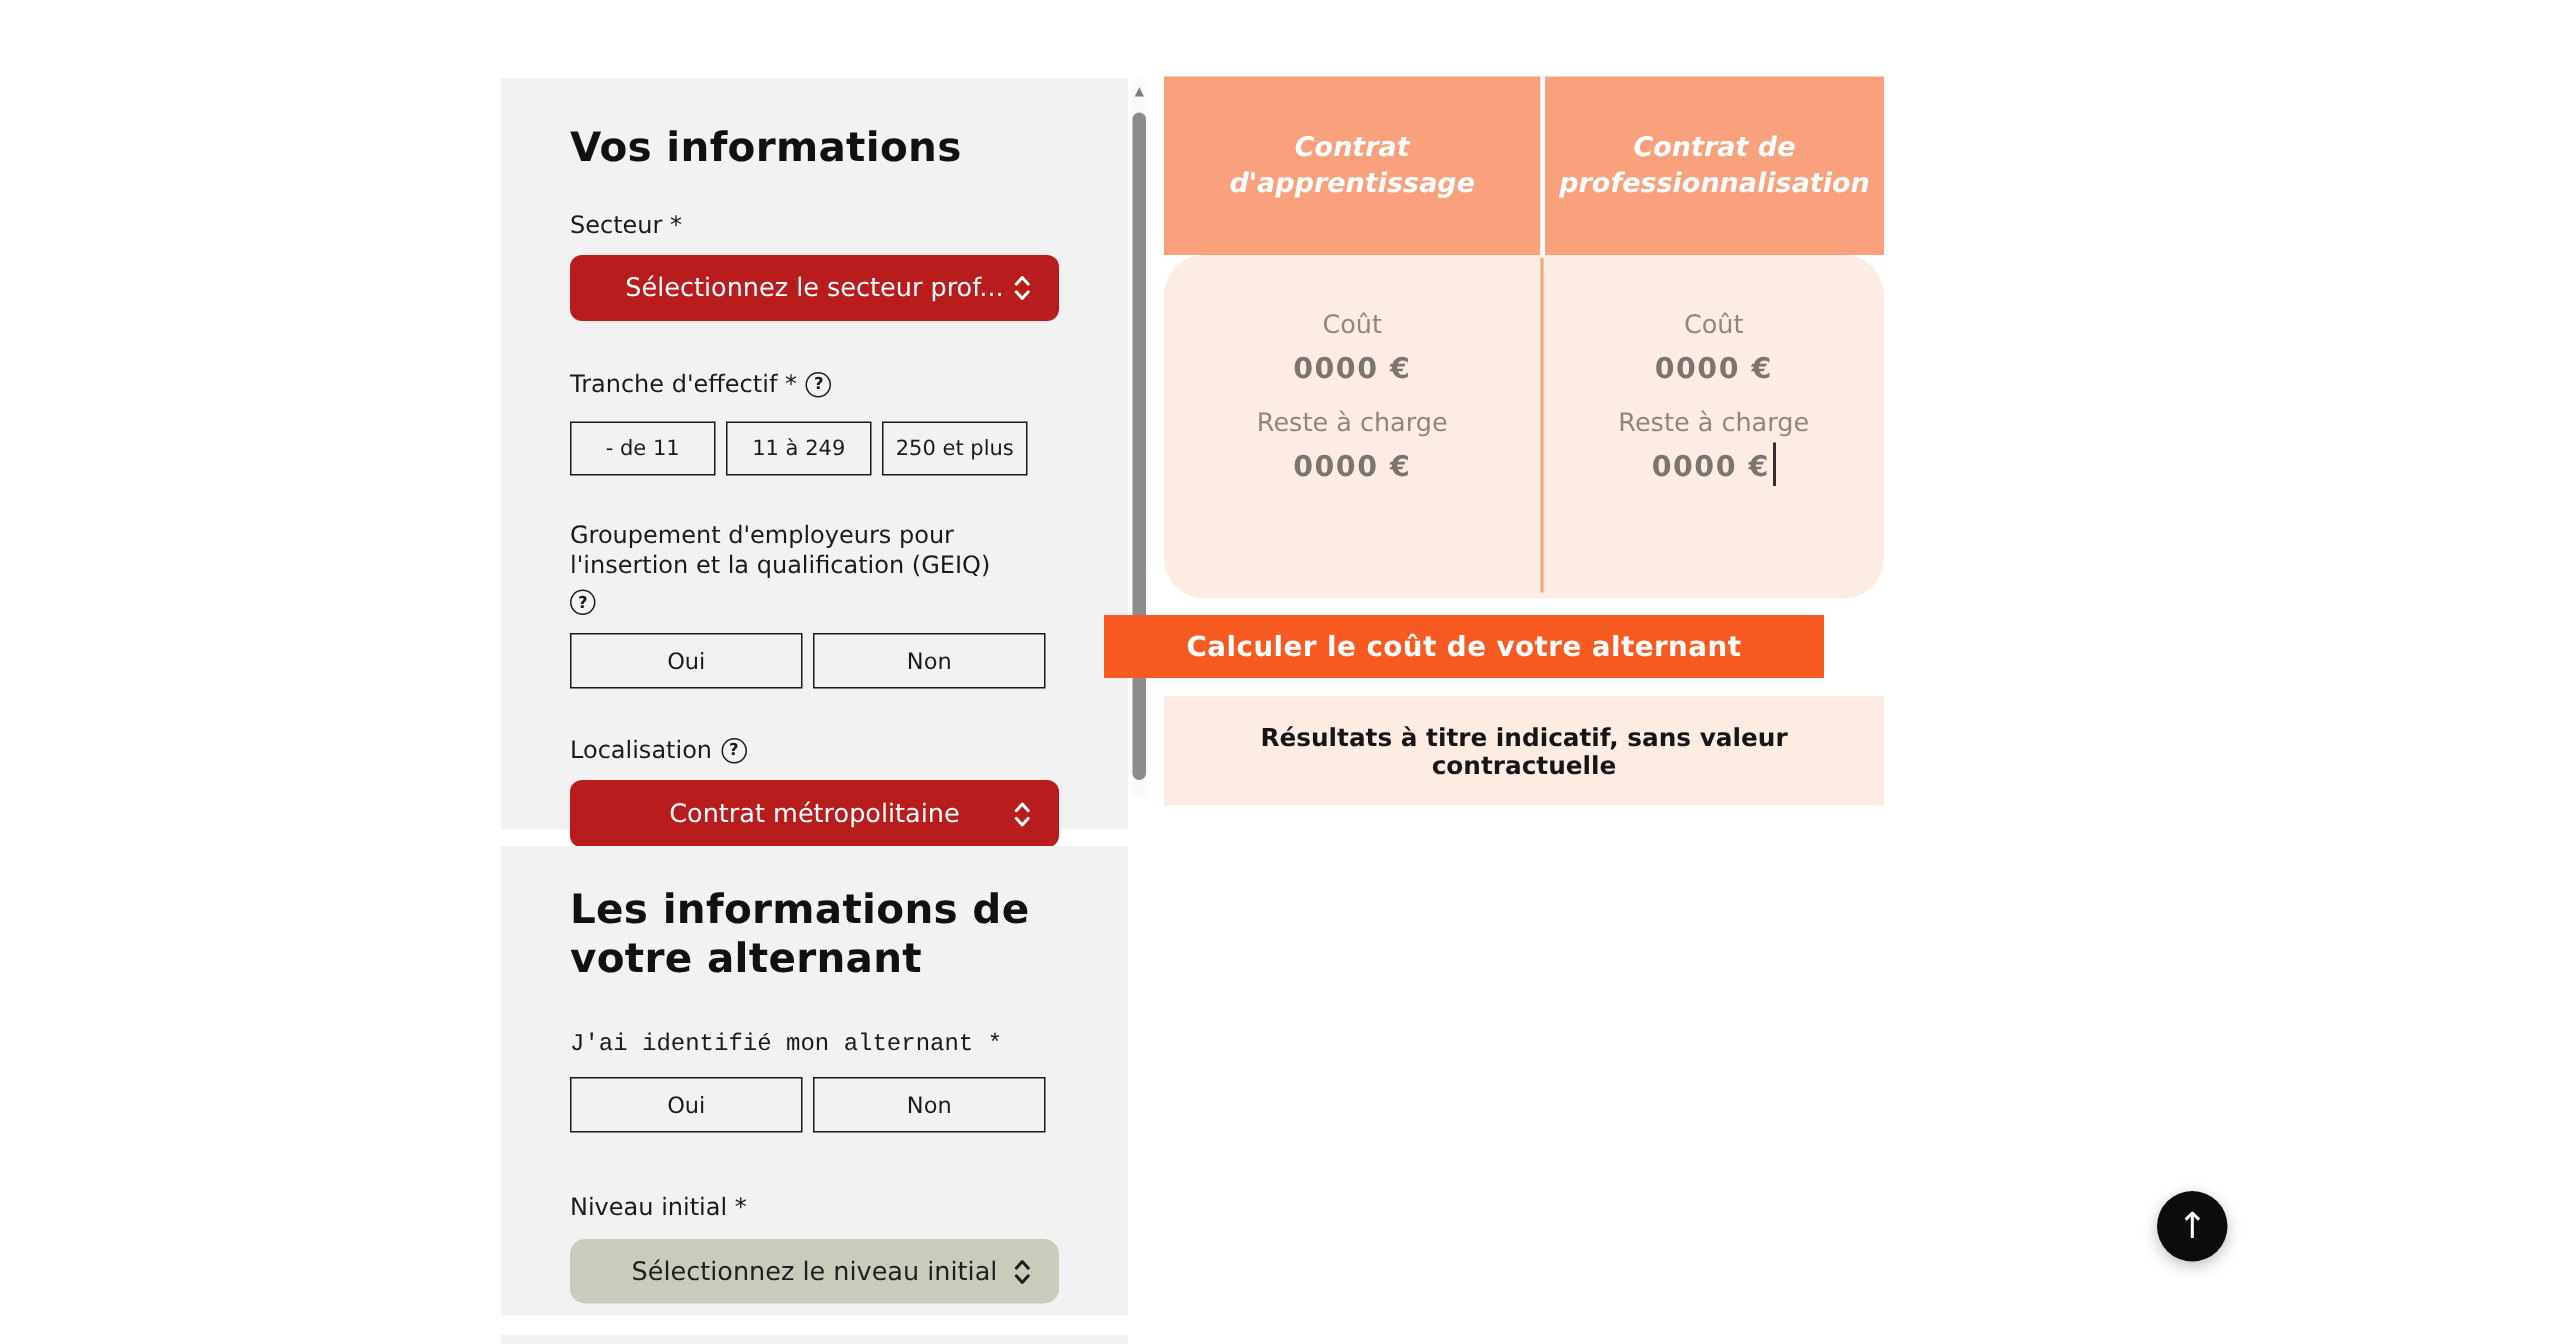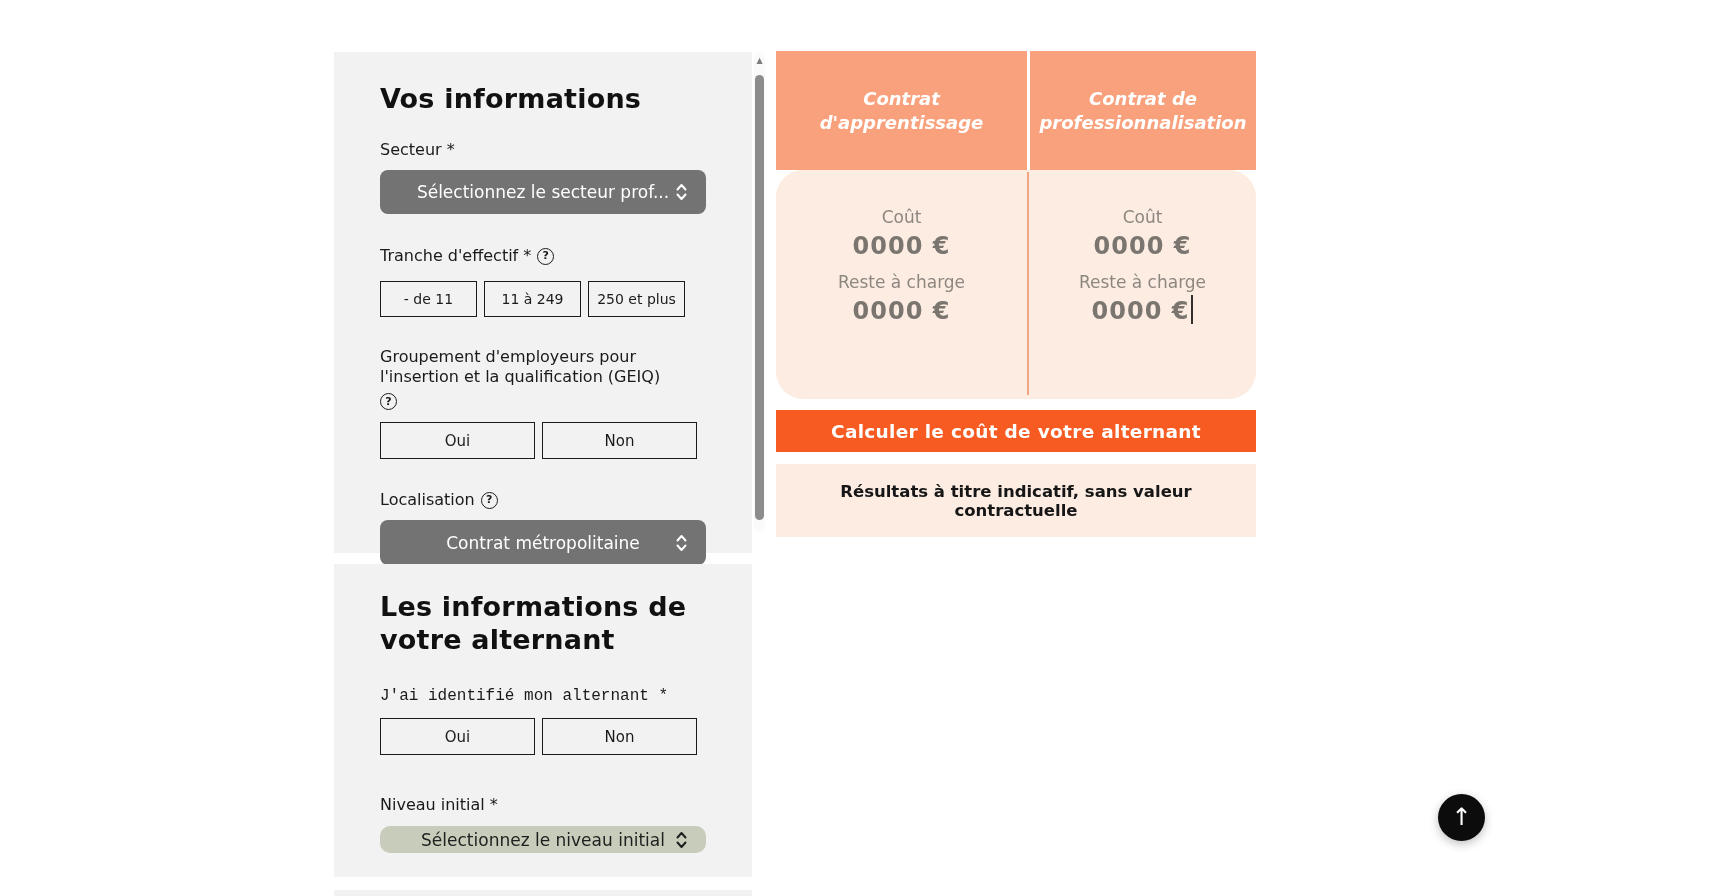--- a/index.html
+++ b/index.html
@@ -31,25 +31,25 @@
   }
   .qmark {
     width:17px; height:17px; border:1.5px solid #1a1a1a; border-radius:50%;
     display:inline-flex; align-items:center; justify-content:center;
     font-size:11px; font-weight:700; flex:0 0 auto; cursor:pointer;
     background:transparent;
   }
 
   .select-pill {
     position:relative; width:326px; height:44px; border-radius:8px;
-    background:#737373; color:#ffffff; display:flex; align-items:center;
+    background:#b91c1c; color:#ffffff; display:flex; align-items:center;
     justify-content:center; font-size:17px; cursor:pointer;
   }
   .select-pill .chev { position:absolute; right:18px; top:50%; transform:translateY(-50%); display:flex; }
-  .select-pill.light { background:#c7ccbb; color:#1f1f1f; height:27px; border-radius:10px; }
+  .select-pill.light { background:#c7ccbb; color:#1f1f1f; height:43px; border-radius:10px; }
 
   .btn-row { display:flex; gap:7px; }
   .choice-btn {
     border:1px solid #1a1a1a; background:transparent; color:#1a1a1a;
     display:flex; align-items:center; justify-content:center;
     font-size:14px; cursor:pointer; font-family:inherit;
   }
   .tranche-btn { width:97px; height:36px; }
   .yesno-btn { width:155px; height:37px; font-size:15px; }
 
@@ -98,28 +98,28 @@
     position:absolute; left:776px; top:170px; width:480px; height:229px;
     background:#fcece2; display:flex;border-radius:27px;
   }
   .body-col { display:flex; flex-direction:column; align-items:center; }
   .body-col.c1 { width:251px; }
   .body-divider { width:2px; background:#f2a57e; margin:2px 0 4px 0; }
   .body-col.c2 { width:227px; }
 
   .cost-label { font-size:17px; color:#8d8780; margin-top:37px; line-height:20px; }
   .cost-value {
-    font-size:24px; font-weight:800; color:#7b7570; letter-spacing:1px;
+    font-size:19px; font-weight:800; color:#7b7570; letter-spacing:1px;
     line-height:32px; margin-top:3px; display:flex; align-items:flex-start;
   }
   .reste-label { font-size:17px; color:#8d8780; margin-top:10px; line-height:20px; }
   .caret { width:2px; height:29px; background:#2f2f2f; margin-left:2px; }
 
   .cta-button {
-    position:absolute; left:776px; top:410px; width:480px; height:42px;
+    position:absolute; left:736px; top:410px; width:480px; height:42px;
     background:#f75b21; border:none; color:#ffffff; font-weight:800;
     font-size:18.5px; letter-spacing:.3px; cursor:pointer; font-family:inherit;
   }
 
   .disclaimer-band {
     position:absolute; left:776px; top:464px; width:480px; height:73px;
     background:#fcece2; display:flex; align-items:center; justify-content:center;
     font-size:16.5px; font-weight:700; color:#161616; text-align:center;
   }
 

